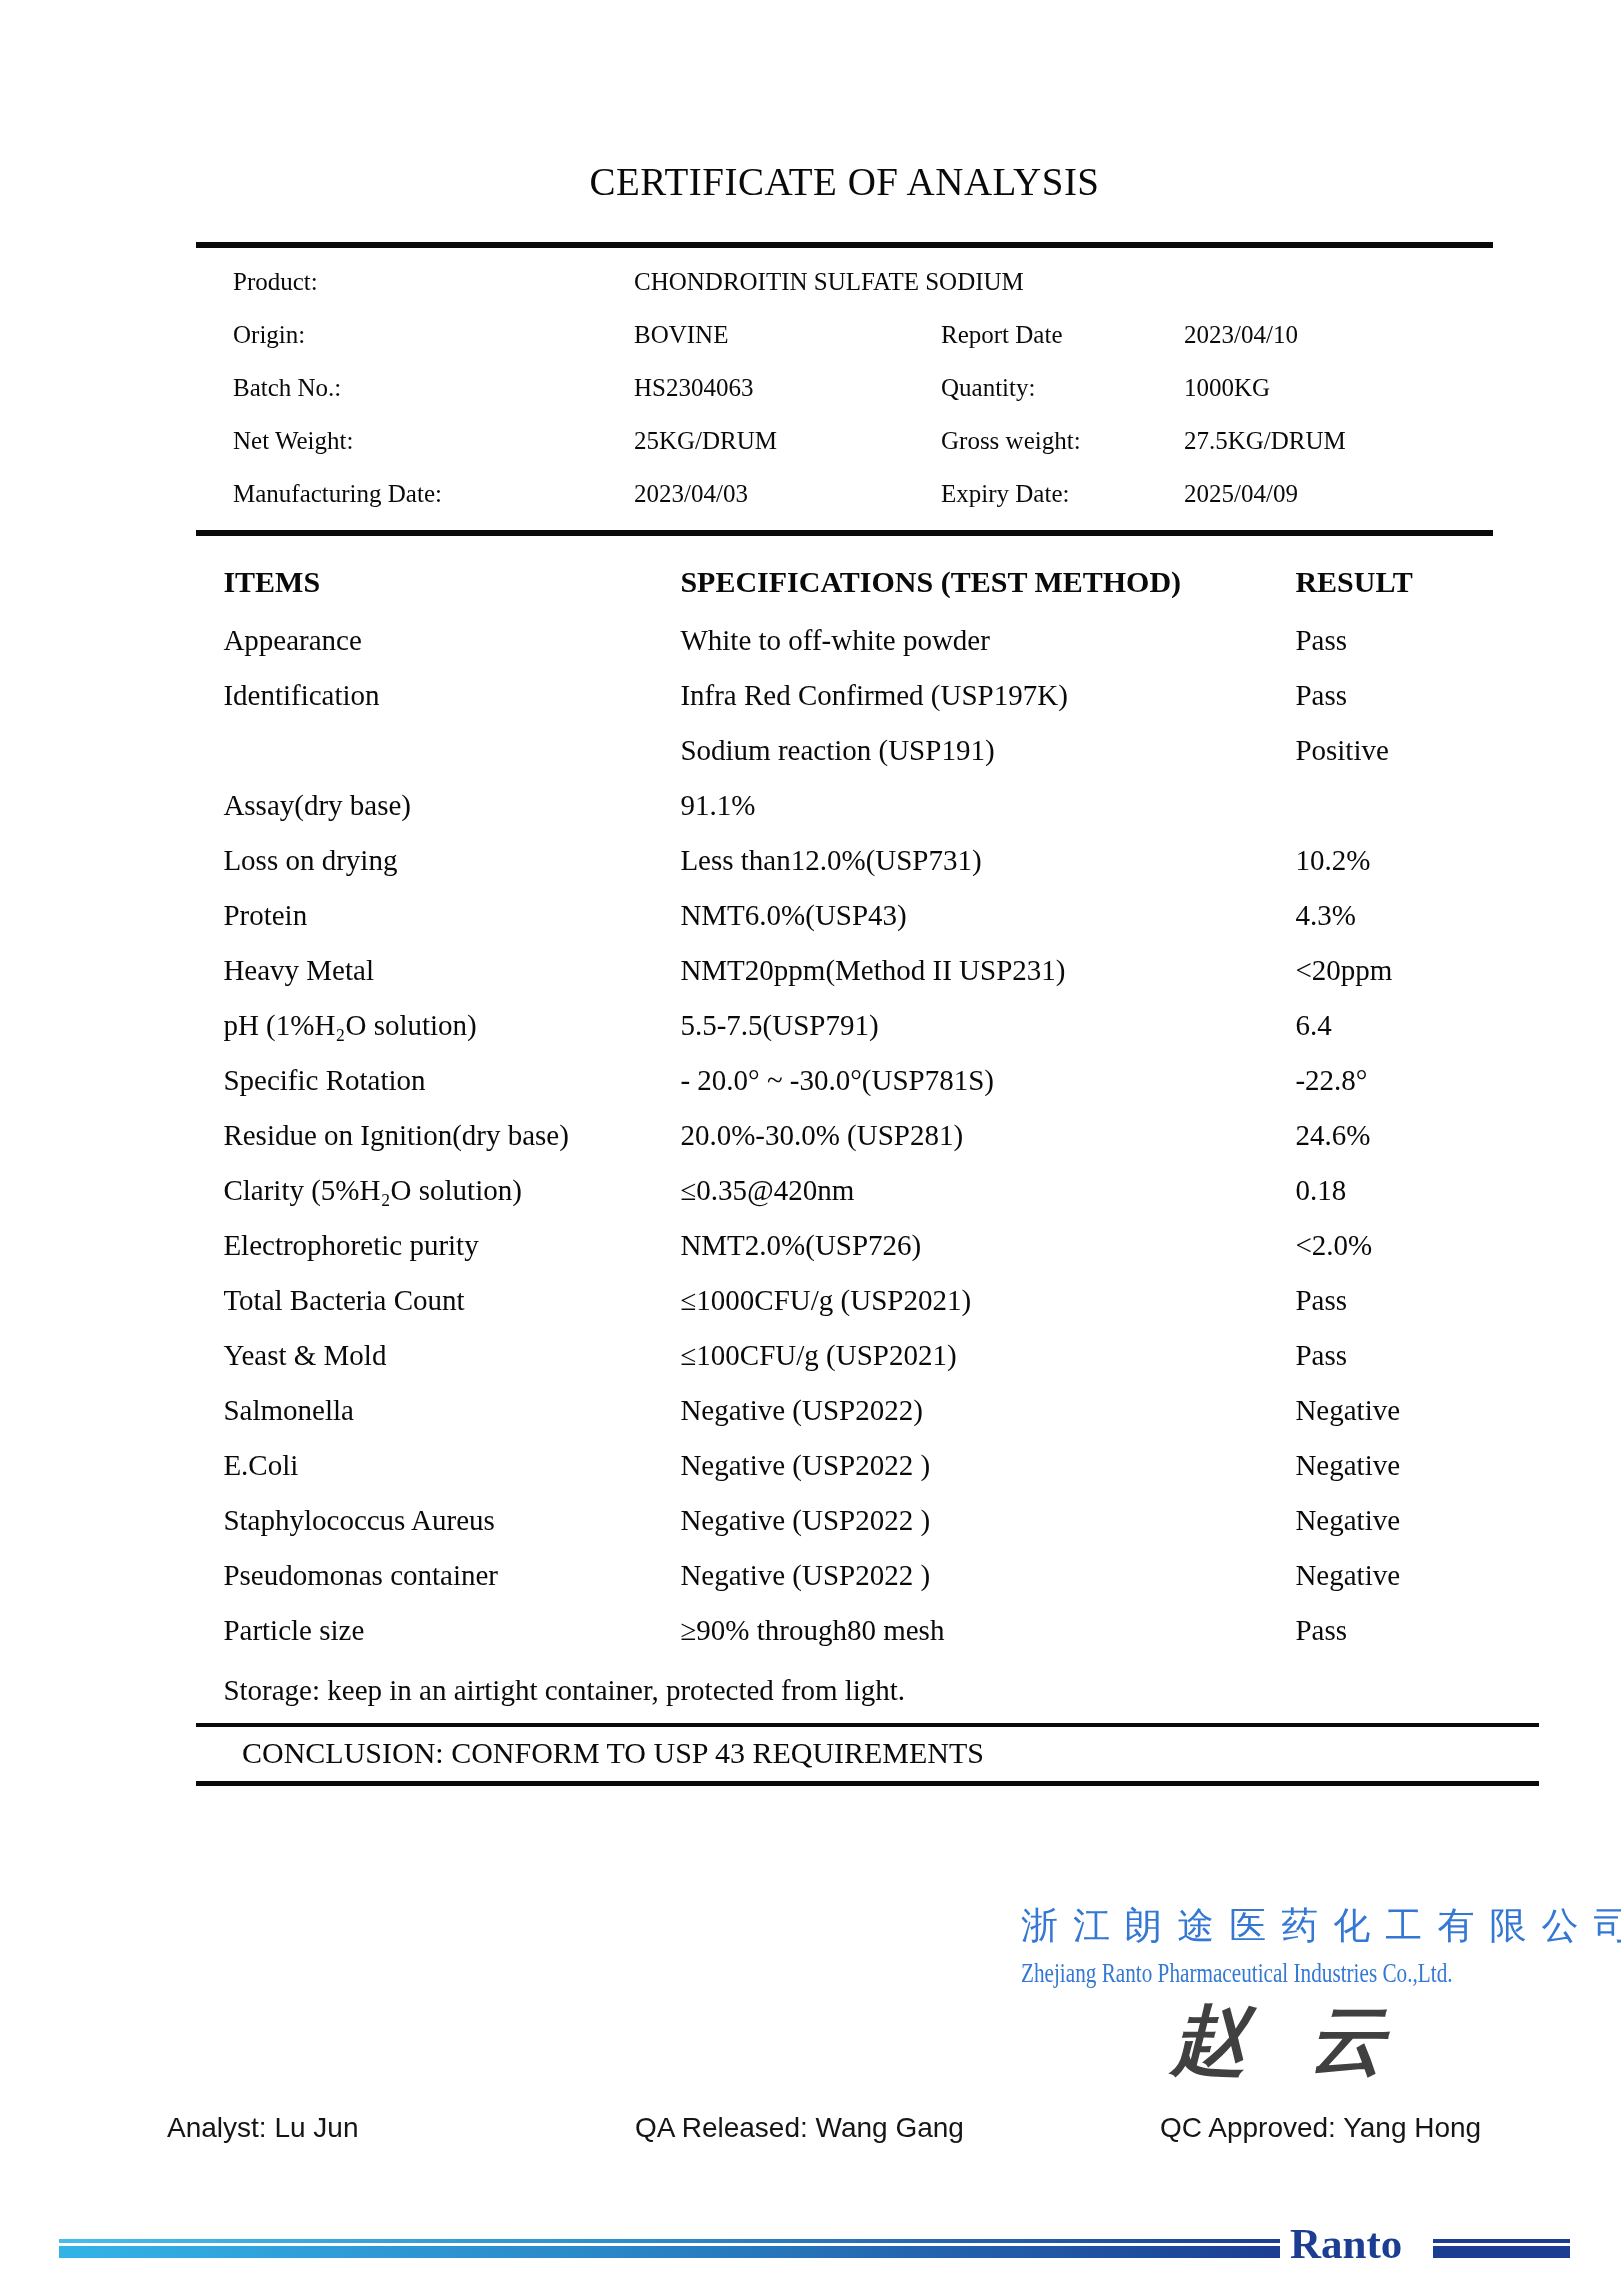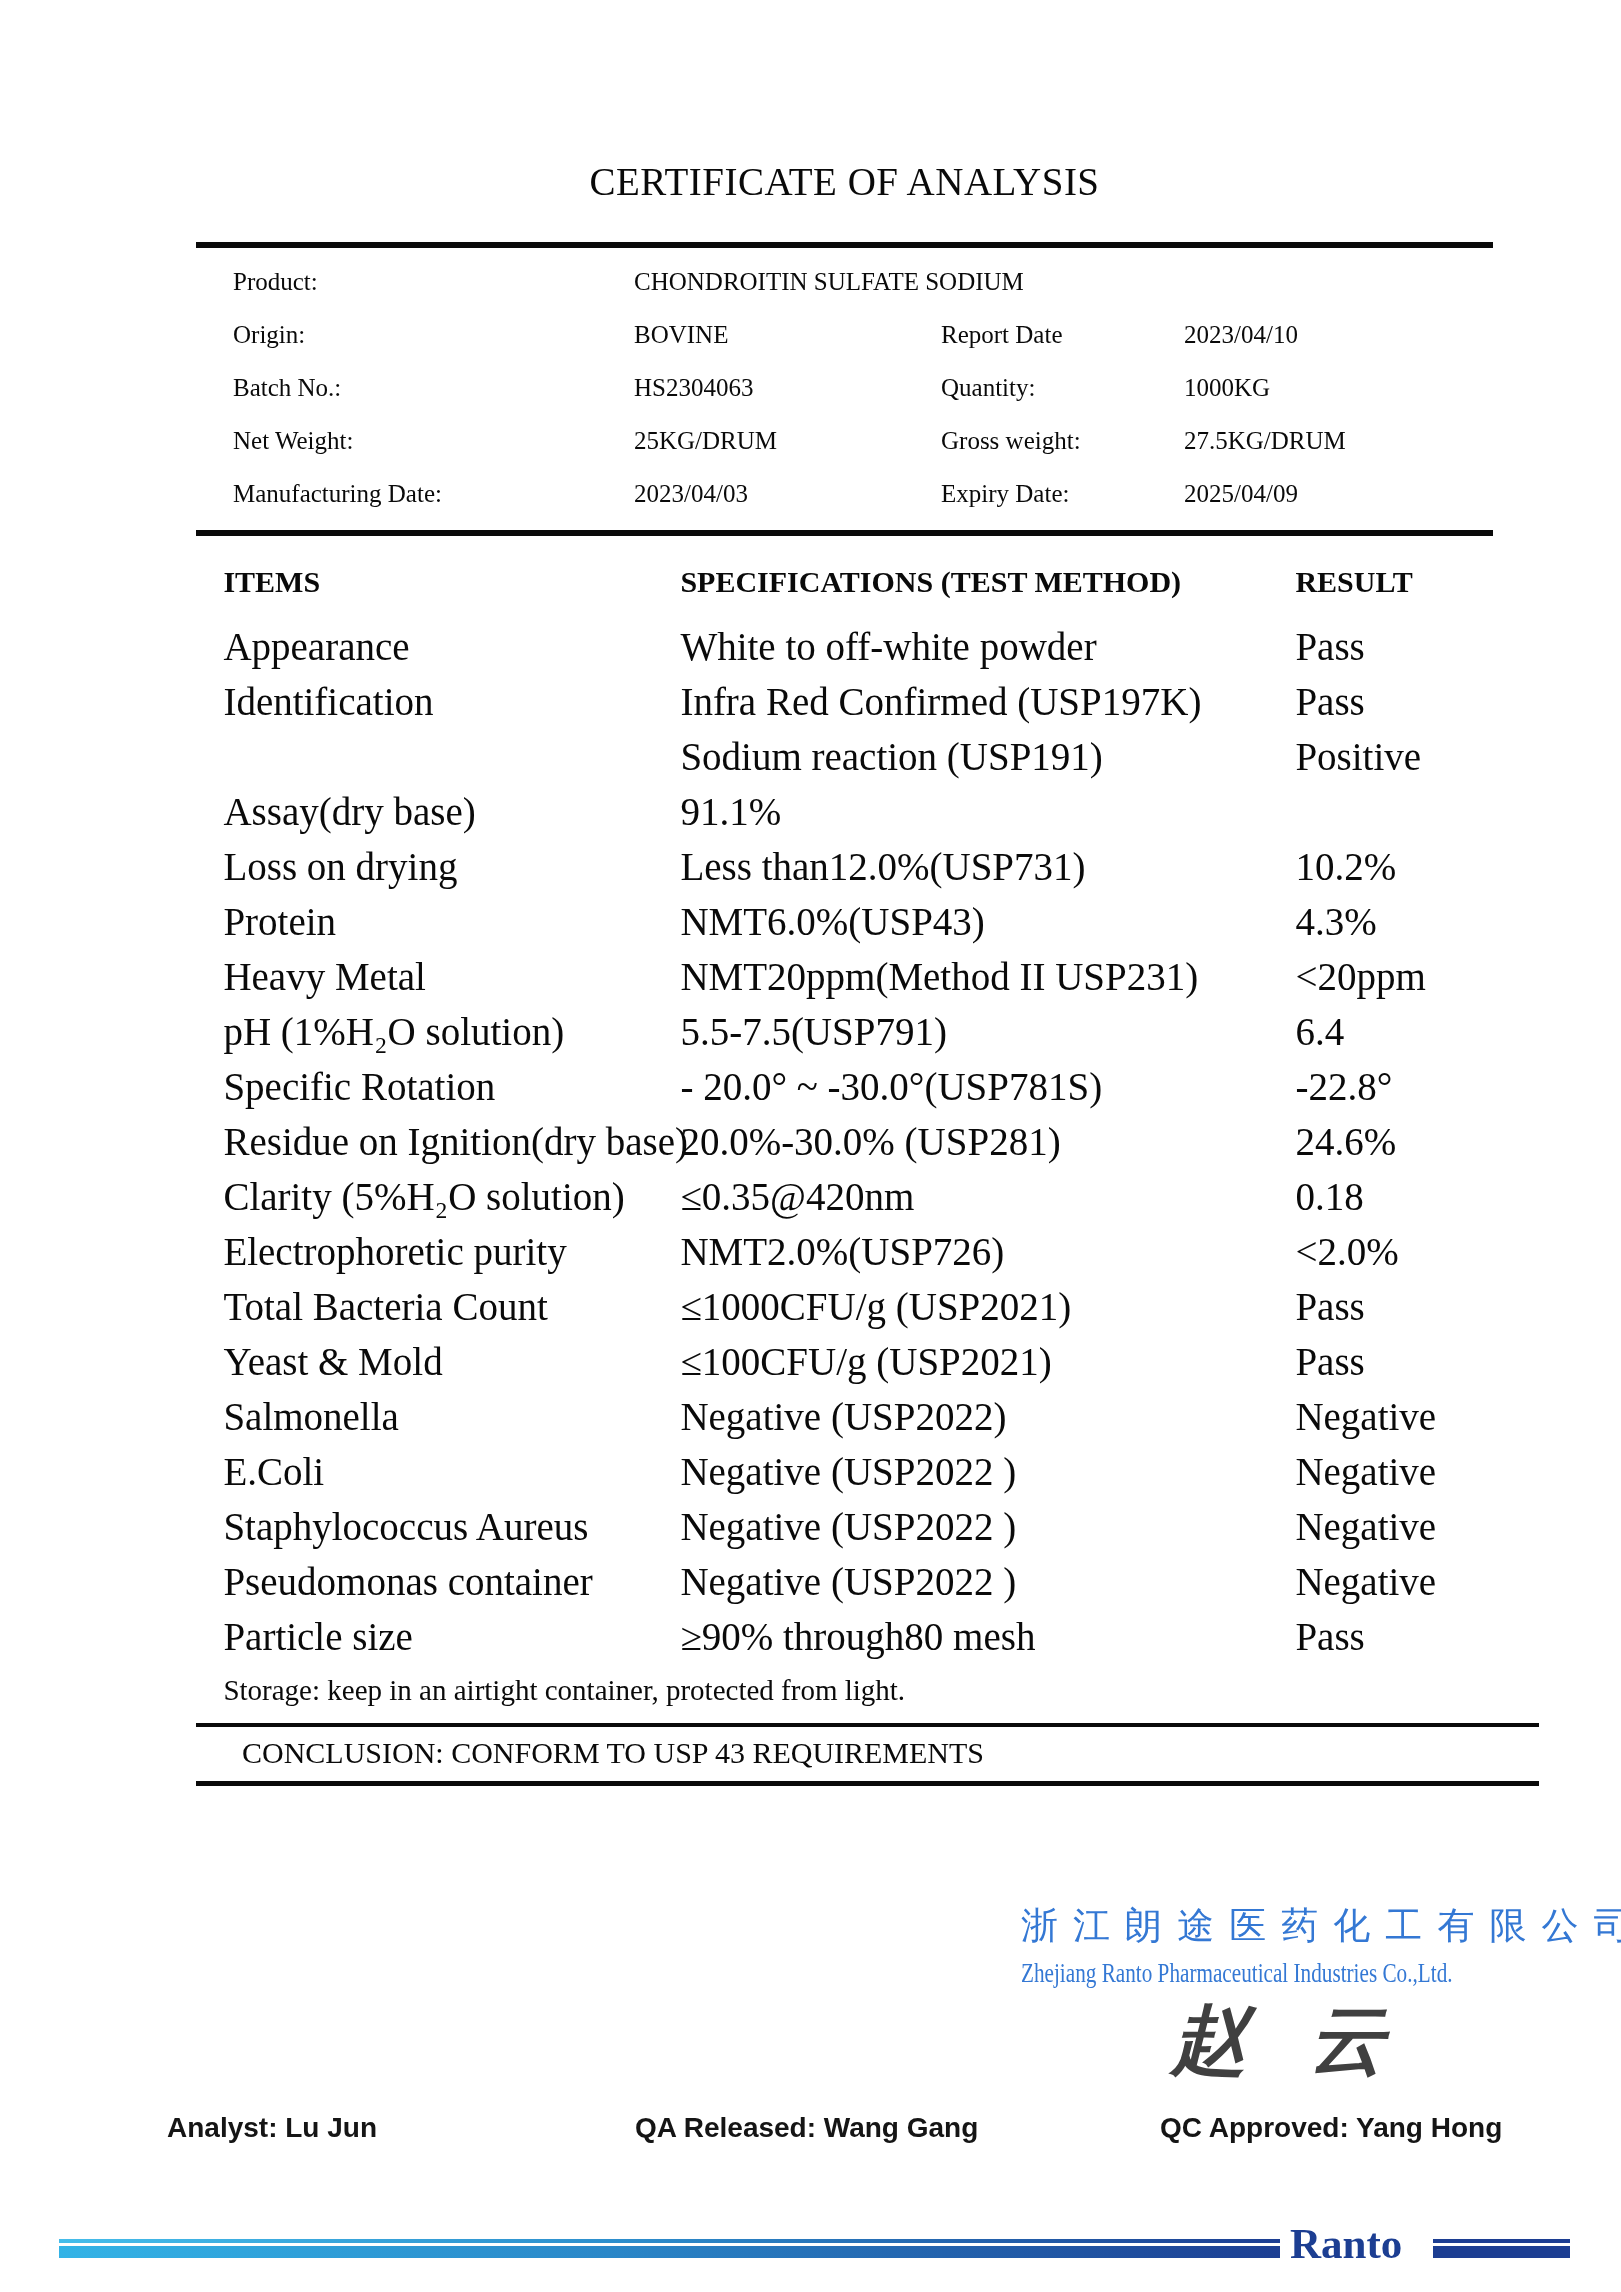--- a/index.html
+++ b/index.html
@@ -27,21 +27,21 @@
     display:grid;grid-template-columns:401px 307px 243px 1fr;
     height:53px;align-items:center;padding-left:37px;
     font-size:25px;
   }
   .irow .iv1{white-space:nowrap;}
 
   
   .items{position:absolute;left:196px;top:565px;width:1297px;}
   .thead,.trow{
     display:grid;grid-template-columns:457px 615px 1fr;
-    padding-left:27.4px;font-size:39px;
+    padding-left:27.4px;font-size:29px;
   }
   .thead{font-weight:bold;height:59px;align-items:start;font-size:30px;}
   .trow{height:55px;align-items:start;}
   .trow span{white-space:nowrap;}
   .storage{font-size:29px;padding-left:27.4px;margin-top:4.9px;white-space:nowrap;}
 
   
   .conclusion{
     position:absolute;left:196px;top:1723px;width:1297px;
     border-top:4.9px solid #0a0a0a;border-bottom:5.9px solid #0a0a0a;
@@ -61,21 +61,21 @@
   .signature{
     position:absolute;left:1171px;top:1990px;
     font-size:76px;font-style:italic;font-weight:bold;
     letter-spacing:21.6px;color:#404040;white-space:nowrap;
   }
 
   
   .signoff span{
     position:absolute;top:2112px;
     font-family:"Liberation Sans","DejaVu Sans",sans-serif;
-    font-weight:bold;font-size:28px;color:#151515;white-space:nowrap;
+    font-weight:normal;font-size:28px;color:#151515;white-space:nowrap;
   }
   .so-analyst{left:167px;}
   .so-qa{left:635px;}
   .so-qc{left:1160px;}
 
   
   .bar-left{position:absolute;left:59px;top:2239px;width:1221px;}
   .bar-left .thin{height:3.9px;background:linear-gradient(90deg,#45bdea 0%,#2d8fcd 45%,#1c3e92 100%);}
   .bar-left .thick{height:11.8px;margin-top:2.9px;background:linear-gradient(90deg,#33b3e6 0%,#2a87c8 45%,#1c3e92 100%);}
   .brand{

